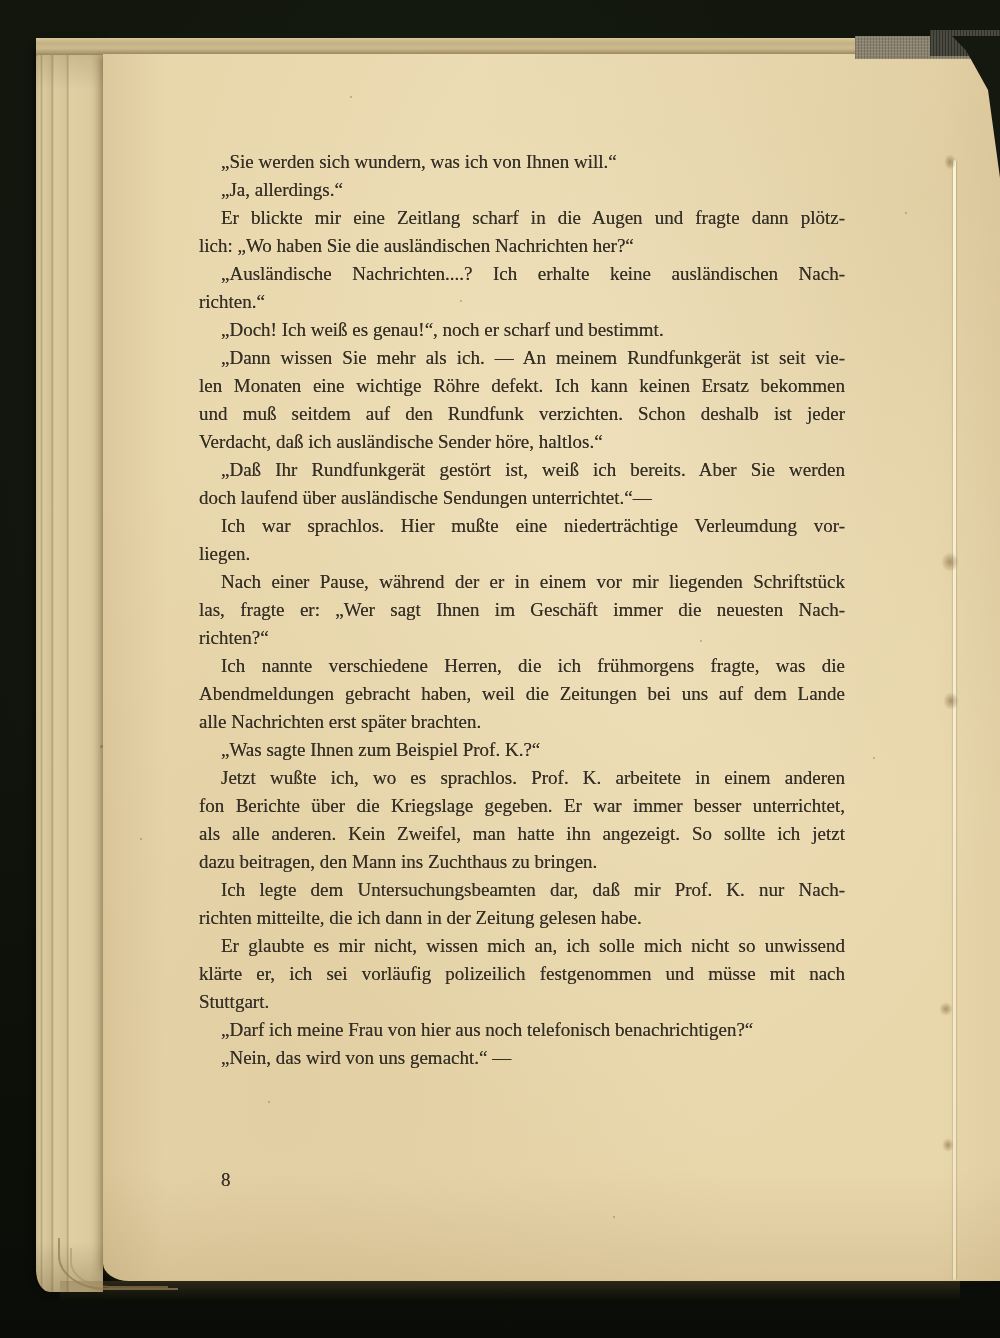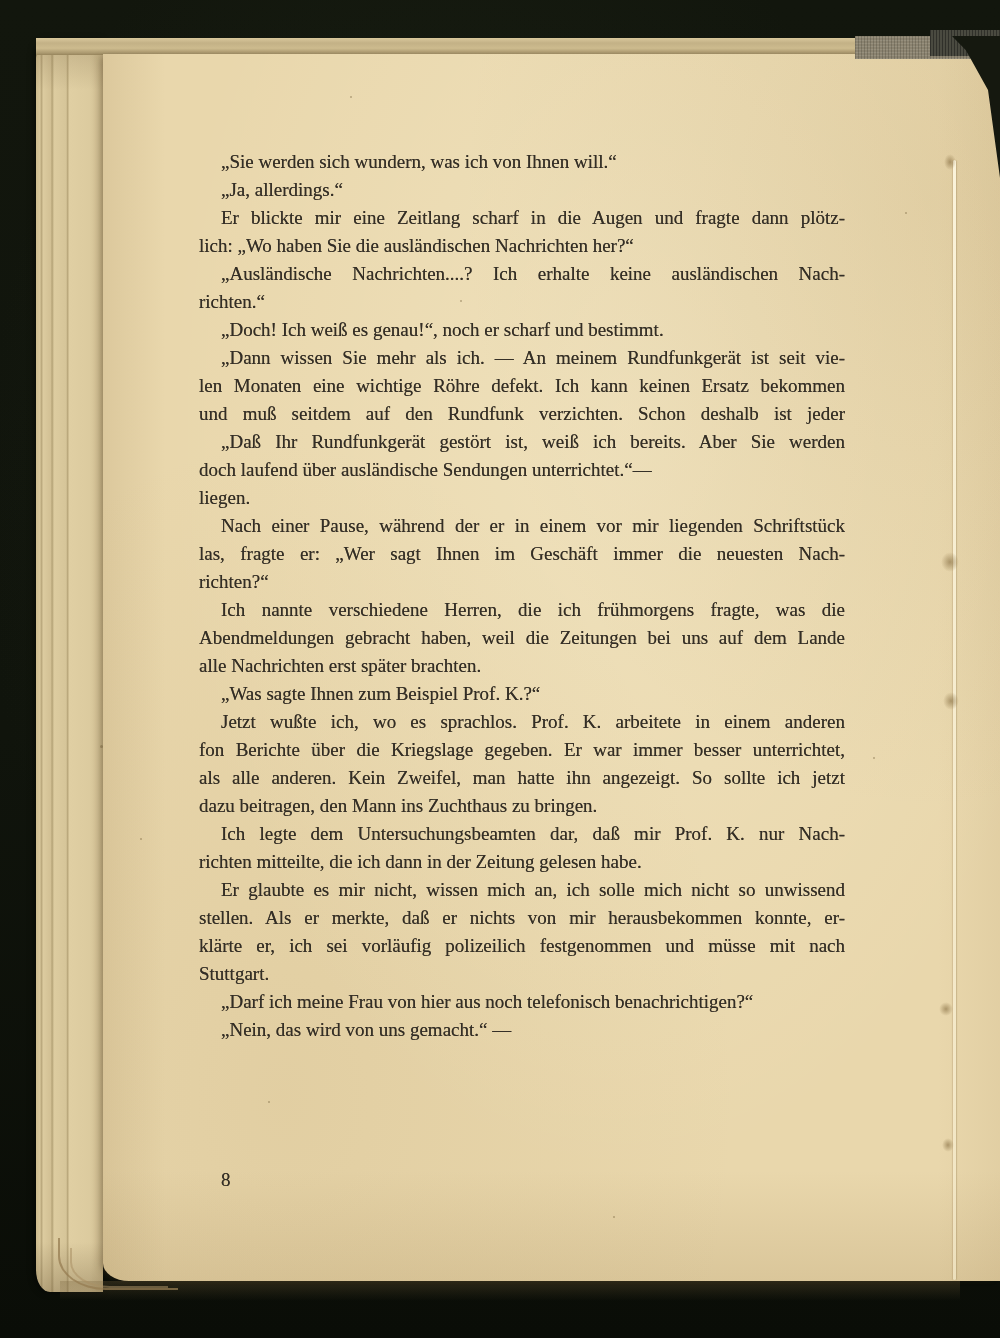--- a/index.html
+++ b/index.html
@@ -194,38 +194,39 @@
         <div class="line indent last">„Sie werden sich wundern, was ich von Ihnen will.“</div>
         <div class="line indent last">„Ja, allerdings.“</div>
         <div class="line indent">Er blickte mir eine Zeitlang scharf in die Augen und fragte dann plötz-</div>
         <div class="line last">lich: „Wo haben Sie die ausländischen Nachrichten her?“</div>
         <div class="line indent">„Ausländische Nachrichten....?  Ich erhalte keine ausländischen Nach-</div>
         <div class="line last">richten.“</div>
         <div class="line indent last">„Doch!  Ich weiß es genau!“, noch er scharf und bestimmt.</div>
         <div class="line indent">„Dann wissen Sie mehr als ich. — An meinem Rundfunkgerät ist seit vie-</div>
         <div class="line">len Monaten eine wichtige Röhre defekt.  Ich kann keinen Ersatz bekommen</div>
         <div class="line">und muß seitdem auf den Rundfunk verzichten.  Schon deshalb ist jeder</div>
+        <div class="line last">Verdacht, daß ich ausländische Sender höre, haltlos.“</div>
         <div class="line indent">„Daß Ihr Rundfunkgerät gestört ist, weiß ich bereits.  Aber Sie werden</div>
         <div class="line last">doch laufend über ausländische Sendungen unterrichtet.“—</div>
+        <div class="line indent">Ich war sprachlos.  Hier mußte eine niederträchtige Verleumdung vor-</div>
         <div class="line last">liegen.</div>
         <div class="line indent">Nach einer Pause, während der er in einem vor mir liegenden Schriftstück</div>
         <div class="line">las, fragte er: „Wer sagt Ihnen im Geschäft immer die neuesten Nach-</div>
         <div class="line last">richten?“</div>
         <div class="line indent">Ich nannte verschiedene Herren, die ich frühmorgens fragte, was die</div>
         <div class="line">Abendmeldungen gebracht haben, weil die Zeitungen bei uns auf dem Lande</div>
         <div class="line last">alle Nachrichten erst später brachten.</div>
         <div class="line indent last">„Was sagte Ihnen zum Beispiel Prof. K.?“</div>
         <div class="line indent">Jetzt wußte ich, wo es sprachlos.  Prof. K. arbeitete in einem anderen</div>
         <div class="line">fon Berichte über die Kriegslage gegeben.  Er war immer besser unterrichtet,</div>
         <div class="line">als alle anderen.  Kein Zweifel, man hatte ihn angezeigt.  So sollte ich jetzt</div>
         <div class="line last">dazu beitragen, den Mann ins Zuchthaus zu bringen.</div>
         <div class="line indent">Ich legte dem Untersuchungsbeamten dar, daß mir Prof. K. nur Nach-</div>
         <div class="line last">richten mitteilte, die ich dann in der Zeitung gelesen habe.</div>
         <div class="line indent">Er glaubte es mir nicht, wissen mich an, ich solle mich nicht so unwissend</div>
-        <div class="line">stellen.  Als er merkte, daß er nichts von mir herausbekommen konnte, er-</div>
         <div class="line">klärte er, ich sei vorläufig polizeilich festgenommen und müsse mit nach</div>
         <div class="line last">Stuttgart.</div>
         <div class="line indent last">„Darf ich meine Frau von hier aus noch telefonisch benachrichtigen?“</div>
         <div class="line indent last">„Nein, das wird von uns gemacht.“ —</div>
       </div>
 
     <div class="page-number">8</div>
   </div>
 
   <div class="binding-gap"></div>

